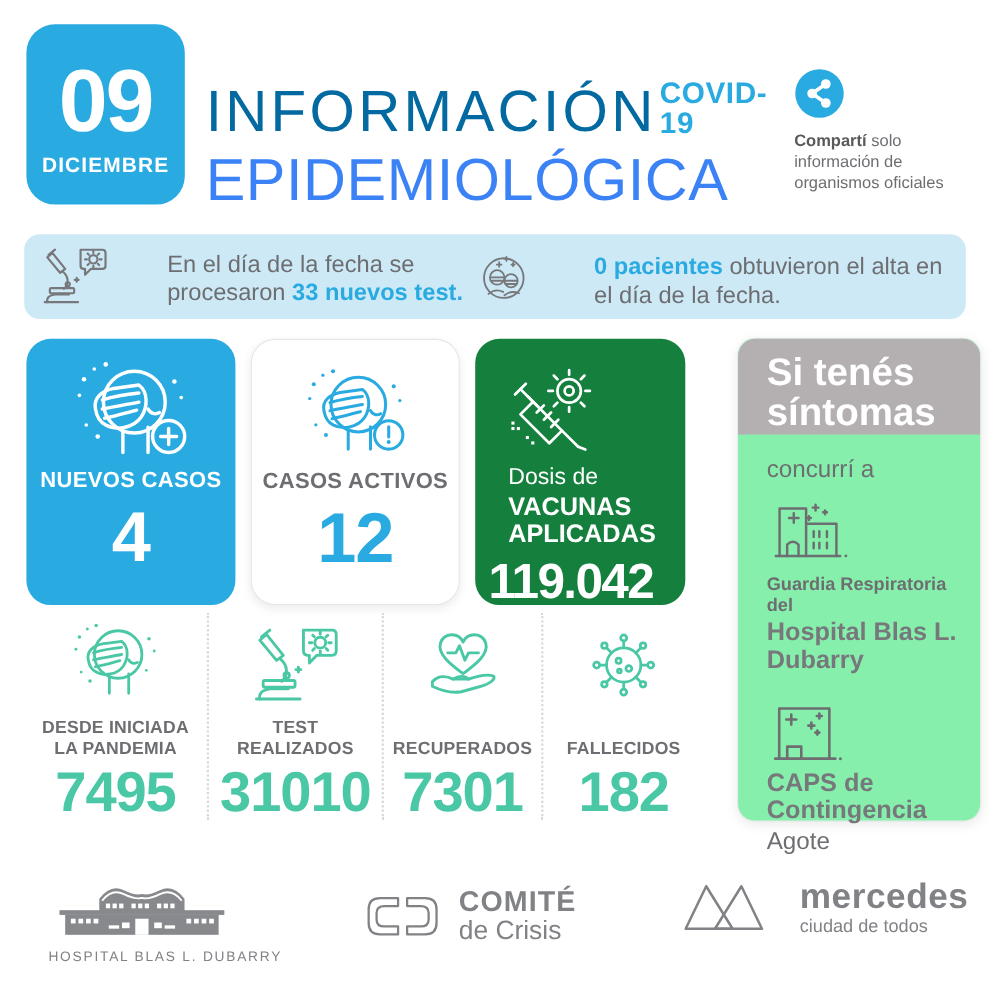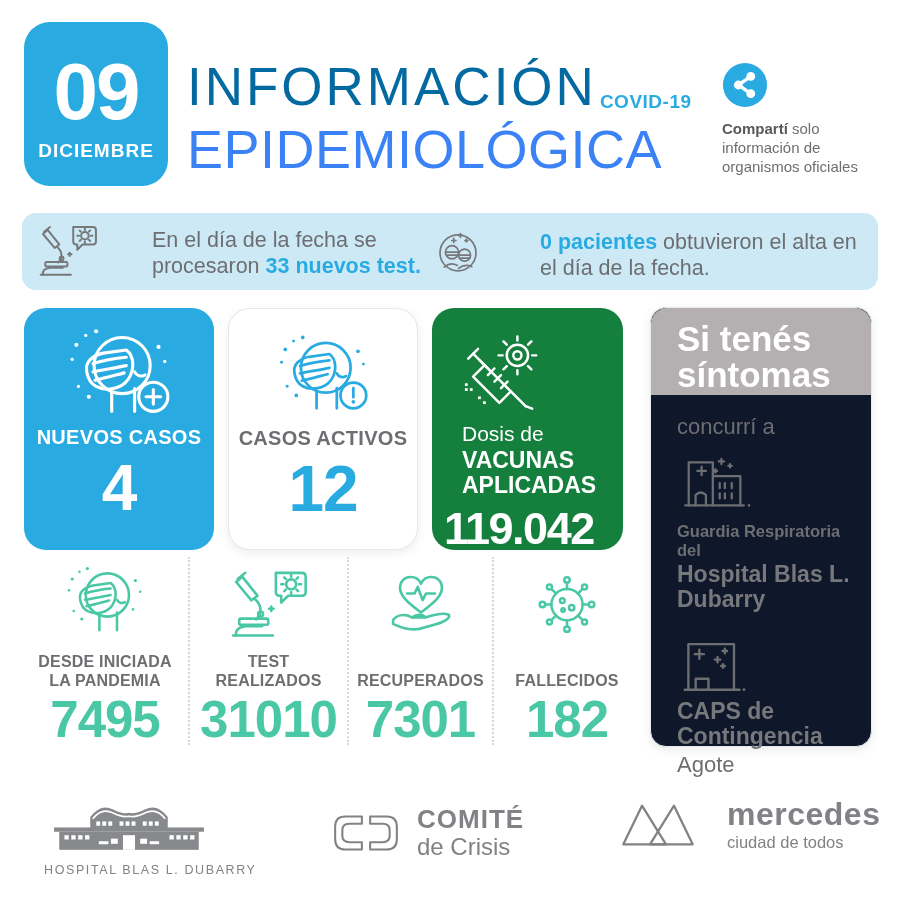--- a/index.html
+++ b/index.html
@@ -10,21 +10,21 @@
 
   
   .date-box { left:24px; top:22px; width:144px; height:164px; background:#29ABE2;
               border-radius:26px; color:#fff; text-align:center; }
   .date-day { font-size:80px; font-weight:bold; line-height:1; margin-top:30px; letter-spacing:-2px; }
   .date-month { font-size:19px; font-weight:bold; letter-spacing:1px; margin-top:8px; }
 
   .title-block { left:187px; top:60px; width:520px; }
   .title-row { display:flex; align-items:flex-end; }
   .title-main { font-size:53px; font-weight:400; color:#0369a1; letter-spacing:3px; line-height:1; }
-  .title-covid { font-size:19px; font-weight:bold; color:#29ABE2; letter-spacing:0.5px; margin:0 0 2px 3px; line-height:1; }
+  .title-covid { font-size:27px; font-weight:bold; color:#29ABE2; letter-spacing:0.5px; margin:12px 0 2px 3px; line-height:1; }
   .title-sub { font-size:54px; font-weight:normal; color:#3b82f6; letter-spacing:0.5px; line-height:1; margin-top:9px; }
 
   .share-block { left:722px; top:62px; width:158px; }
   .share-btn { width:46px; height:46px; cursor:pointer; }
   .share-caption { margin-top:11px; font-size:15px; line-height:1.27; color:#6D6E71; }
   .share-caption b { color:#58595B; }
 
   
   .banner { left:22px; top:213px; width:856px; height:77px; background:#CDE9F6; border-radius:14px; }
   .banner-item { position:absolute; display:flex; align-items:flex-end;gap:40px; }
@@ -44,21 +44,21 @@
   .card-white .card-ico-wrap { color:#29ABE2; }
   .card-label { font-size:20px; font-weight:bold; letter-spacing:0.3px; }
   .card-value { font-size:64px; font-weight:bold; line-height:1; margin-top:7px; letter-spacing:-1px; }
   .card-white .card-value { color:#29ABE2; }
   .vac-ico-wrap { padding:26px 0 0 28px; }
   .vac-light { font-size:21px; font-weight:400; margin:10px 0 0 30px; }
   .vac-bold  { font-size:23px; font-weight:bold; line-height:1.08; margin:2px 0 0 30px; width:135px; }
   .vac-value { font-size:45px; font-weight:bold; letter-spacing:-1.5px; margin:8px 0 0 12px; line-height:1; }
 
   
-  .symptoms-card { left:650px; top:307px; width:222px; height:440px; background:#0f172a;
+  .symptoms-card { left:670px; top:307px; width:222px; height:440px; background:#86efac;
                    border-radius:16px; border:1px solid #E9EAEB; box-shadow:0 3px 10px rgba(109,110,113,.14); }
   .symptoms-header { height:87px; background:#B4B0B1; border-radius:16px 16px 0 0; color:#fff;
                      font-size:35px; font-weight:bold; line-height:1.03; padding:13px 20px 0 26px; }
   .symptoms-body { padding:19px 14px 0 26px; color:#6D6E71; }
   .concurri { font-size:22px; }
   .place-ico { margin-top:12px; color:#6D6E71; }
   .place-pre { font-size:16.5px; font-weight:bold; margin-top:8px; color:#6D6E71; }
   .place-name { font-size:23px; font-weight:bold; line-height:1.1; margin-top:2px; color:#77787B; width:178px; }
   .caps-ico { margin-top:22px; }
   .place-loc { font-size:22px; margin-top:3px; color:#6D6E71; }

